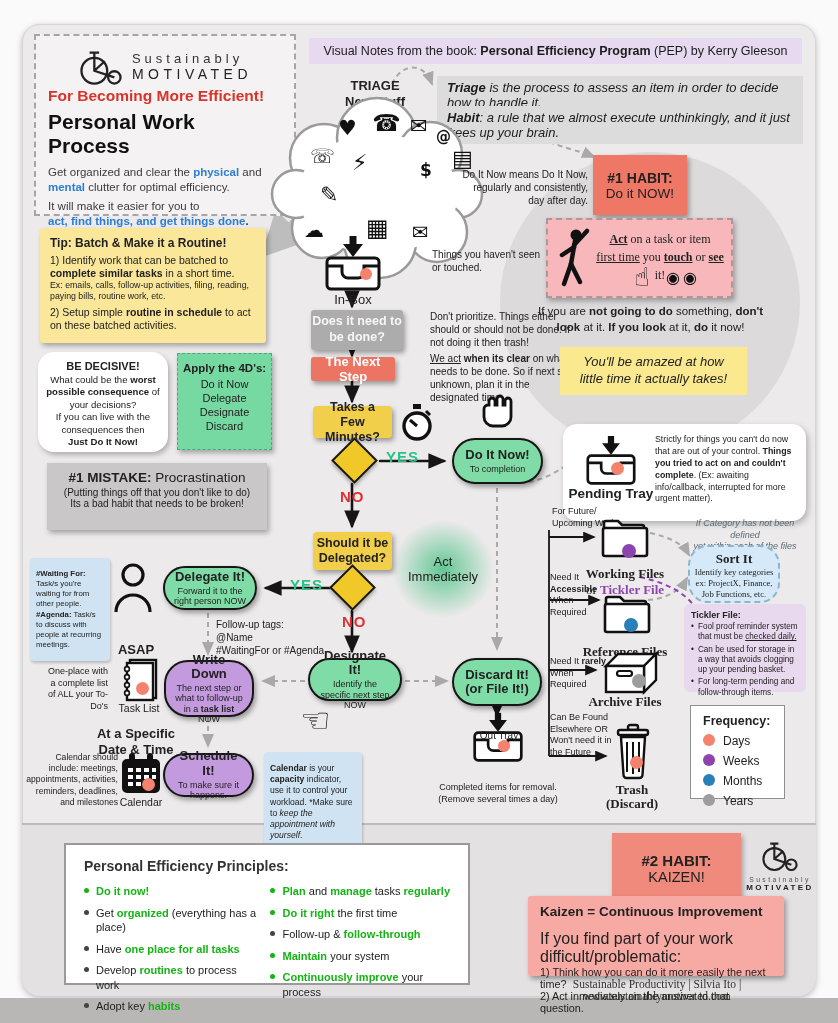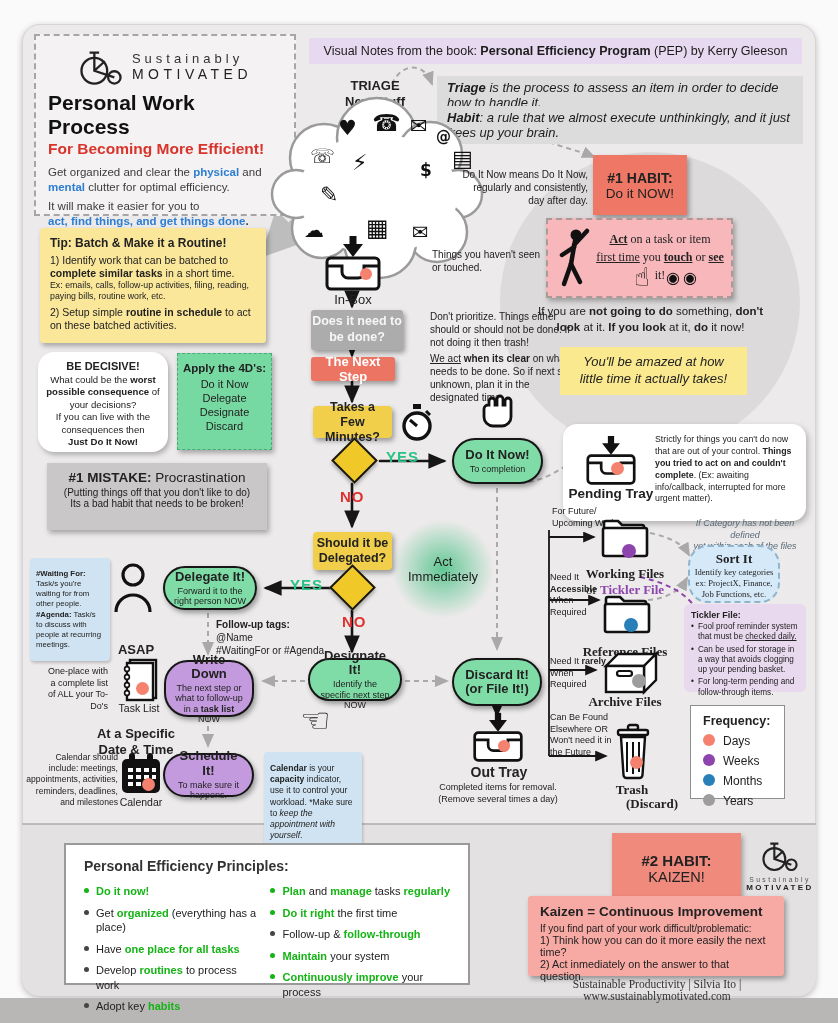--- a/index.html
+++ b/index.html
@@ -111,22 +111,22 @@
         <circle cx="17" cy="26" r="13.5"></circle>
           <circle cx="38" cy="33" r="6.5"></circle>
         <path d="M17,12.5 L17,26 L38,33 M17,26 L28,16 M12,7 h10 M17,7 L17,12.5"></path>
       </g>
     </svg>
     <div>
       <div style="font-size:13px;letter-spacing:4px;color:#333">Sustainably</div>
       <div style="font-size:14px;letter-spacing:4.5px;color:#222;font-weight:500">MOTIVATED</div>
     </div>
   </div>
+  <div style="font-size:15.5px;font-weight:bold;color:#d9342b;margin-top:1px">For Becoming More Efficient!</div>
   <div style="font-size:21px;font-weight:bold;color:#111;margin-top:5px">Personal Work Process</div>
-  <div style="font-size:15.5px;font-weight:bold;color:#d9342b;margin-top:1px">For Becoming More Efficient!</div>
   <div style="font-size:11.5px;color:#3c3c3c;margin-top:7px;line-height:1.3"><span class="s-n">Get organized and clear the </span><span class="s-bl">physical</span><span class="s-n"> and </span><span class="s-bl">mental</span><span class="s-n"> clutter for optimal efficiency.</span></div>
   <div class="pre" style="font-size:11.5px;color:#3c3c3c;margin-top:4px;line-height:1.3"><span class="s-n">It will make it easier for you to
 </span><span class="s-bl">act, find things, and get things done</span><span class="s-b">.</span></div>
 </div>
 
 <div class="box banner" style="left:309px;top:38px;width:493px;height:26px"><span class="s-n">Visual Notes from the book: </span><span class="s-b">Personal Efficiency Program</span><span class="s-n"> (PEP) by Kerry Gleeson</span></div>
 <div class="box ctr pre" style="left:328px;top:78px;width:94px;font-weight:bold;font-size:13px;line-height:1.25">TRIAGE
 New Stuff</div>
 <div class="box defbar" style="left:437px;top:76px;width:366px"><span class="s-bi">Triage</span><span class="s-i"> is the process to assess an item in order to decide how to handle it.</span></div>
 <div class="box defbar" style="left:437px;top:106px;width:366px"><span class="s-bi">Habit</span><span class="s-i">: a rule that we almost execute unthinkingly, and it just frees up your brain.</span></div>
@@ -224,21 +224,21 @@
 <svg class="icon" style="left:112px;top:562px" width="42" height="52" viewBox="0 0 42 52">
   <circle cx="21" cy="13" r="10" fill="none" stroke="#111" stroke-width="3.2"></circle>
   <path d="M4,50 a17,17 0 0 1 34,0" fill="none" stroke="#111" stroke-width="3.2"></path>
 </svg>
 <div class="box pill green" style="left:163px;top:566px;width:94px;height:44px">
   <span class="t">Delegate It!</span>
   <span class="s2">Forward it to the right person NOW</span>
 </div>
 
 <div class="box" style="left:216px;top:618px;width:110px;font-size:10px;line-height:1.3">
-  <div style="font-weight:bold">Follow-up tags:</div>
+  <div style="font-weight:normal">Follow-up tags:</div>
   <div>@Name</div>
   <div>#WaitingFor or #Agenda</div>
 </div>
 
 <div class="box pill purplebg" style="left:164px;top:660px;width:90px;height:57px">
   <span class="t">Write Down</span>
   <span class="s2"><span class="s-n">The next step or what to follow-up in a </span><span class="s-b">task list</span><span class="s-n"> NOW</span></span>
 </div>
 <div class="box pill green" style="left:308px;top:658px;width:94px;height:43px">
   <span class="t">Designate It!</span>
@@ -294,21 +294,21 @@
 <div class="box rt" style="left:24px;top:752px;width:94px;font-size:8.6px;line-height:1.3">Calendar should include: meetings, appointments, activities, reminders, deadlines, and milestones</div>
 <div class="box bluenote" style="left:264px;top:752px;width:98px;font-size:8.6px;line-height:1.3"><span class="s-b">Calendar</span><span class="s-n"> is your </span><span class="s-b">capacity</span><span class="s-n"> indicator, use it to control your workload. *Make sure to </span><span class="s-i">keep the appointment with yourself</span><span class="s-n">.</span></div>
 
 <svg class="icon" style="left:472px;top:712px" width="52" height="52" viewBox="0 0 58 56">
   <rect x="25.5" y="0" width="7" height="9" fill="#111"></rect>
   <polygon points="19,8 39,8 29,21" fill="#111"></polygon>
   <rect x="3" y="22" width="52" height="31" rx="4" fill="#fff" stroke="#111" stroke-width="3"></rect>
   <path d="M3,30 h15 v6 a6,6 0 0 0 6,6 h10 a6,6 0 0 0 6,-6 v-6 h15" fill="none" stroke="#111" stroke-width="3"></path>
 </svg>
 <span class="dot" style="left: 498px; top: 740px; width: 12px; height: 12px; background: rgb(244, 130, 111);"></span>
-<div class="box ctr" style="left:460px;top:764px;width:78px;font-weight:bold;font-size:14px">Out Tray</div>
+<div class="box ctr" style="left:460px;top:730px;width:78px;font-weight:normal;font-size:10px">Out Tray</div>
 <div class="box ctr" style="left:422px;top:782px;width:152px;font-size:9px;line-height:1.3">
   <div>Completed items for removal.</div>
   <div>(Remove several times a day)</div>
 </div>
 
 <div class="box rt pre" style="left:452px;top:168px;width:136px;font-size:10px;line-height:1.3">Do It Now means Do It Now,
 regularly and consistently,
 day after day.</div>
 <div class="box ctr" style="left:593px;top:155px;width:94px;height:60px;background:#ee7765;box-shadow:2px 3px 5px rgba(0,0,0,.35);display:flex;flex-direction:column;justify-content:center">
   <div style="font-weight:bold;font-size:14px">#1 HABIT:</div>
@@ -378,21 +378,21 @@
 Won't need it in
 the Future</div>
 <svg class="icon" style="left:610px;top:724px" width="46" height="58" viewBox="0 0 46 58">
   <rect x="18" y="1" width="10" height="5" rx="2" fill="none" stroke="#111" stroke-width="2.4"></rect>
   <rect x="8" y="6" width="30" height="5" rx="2" fill="#fff" stroke="#111" stroke-width="2.4"></rect>
   <path d="M11,13 h24 l-2.5,38 a3,3 0 0 1 -3,3 h-13 a3,3 0 0 1 -3,-3 z" fill="#fff" stroke="#111" stroke-width="2.4"></path>
   <path d="M17,18 v30 M23,18 v32 M29,18 v30" stroke="#111" stroke-width="2"></path>
 </svg>
 <span class="dot" style="left: 630px; top: 756px; width: 13px; height: 13px; background: rgb(244, 130, 111);"></span>
 <div class="box serif ctr" style="left:596px;top:782px;width:72px;font-weight:bold;font-size:13px">Trash</div>
-<div class="box serif ctr" style="left:612px;top:796px;width:80px;font-weight:bold;font-size:13px">(Discard)</div>
+<div class="box serif ctr" style="left:592px;top:796px;width:80px;font-weight:bold;font-size:13px">(Discard)</div>
 
 <div class="box ctr pre" style="left:680px;top:518px;width:130px;font-size:9px;font-style:italic;color:#5a6b78;line-height:1.3">If Category has not been defined
 yet within each of the files</div>
 <div class="box ctr" style="left:688px;top:545px;width:92px;height:58px;background:#d6e9f8;border:2px dashed #8fb4cc;border-radius:20px;padding:4px 2px">
   <div class="serif" style="font-weight:bold;font-size:13px">Sort It</div>
   <div class="serif pre" style="font-size:8.6px;line-height:1.3">Identify key categories
 ex: ProjectX, Finance,
 Job Functions, etc.</div>
 </div>
 <div class="box lavbox" style="left:684px;top:604px;width:122px;height:88px">
@@ -491,17 +491,17 @@
       <circle cx="17" cy="26" r="13.5"></circle>
         <circle cx="38" cy="33" r="6.5"></circle>
       <path d="M17,12.5 L17,26 L38,33 M17,26 L28,16 M12,7 h10 M17,7 L17,12.5"></path>
     </g>
   </svg>
   <div style="font-size:6.8px;letter-spacing:2.4px;color:#555">Sustainably</div>
   <div style="font-size:8px;letter-spacing:2.4px;font-weight:bold;color:#222">MOTIVATED</div>
 </div>
 <div class="box" style="left:528px;top:896px;width:256px;height:80px;background:#f7a9a4;border-radius:3px;box-shadow:2px 3px 5px rgba(0,0,0,.35);padding:8px 12px;z-index:4">
   <div style="font-weight:bold;font-size:13.5px">Kaizen = Continuous Improvement</div>
-  <div style="font-size:10px;margin-top:4px">If you find part of your work difficult/problematic:</div>
+  <div style="font-size:16px;margin-top:11px">If you find part of your work difficult/problematic:</div>
   <div style="font-size:10.8px">1) Think how you can do it more easily the next time?</div>
   <div style="font-size:10.8px">2) Act inmediately on the answer to that question.</div>
 </div>
 <div class="box serif ctr" style="left:498px;top:978px;width:318px;font-size:11.5px;color:#333">Sustainable Productivity | Silvia Ito | www.sustainablymotivated.com</div>
 
 </body></html>

